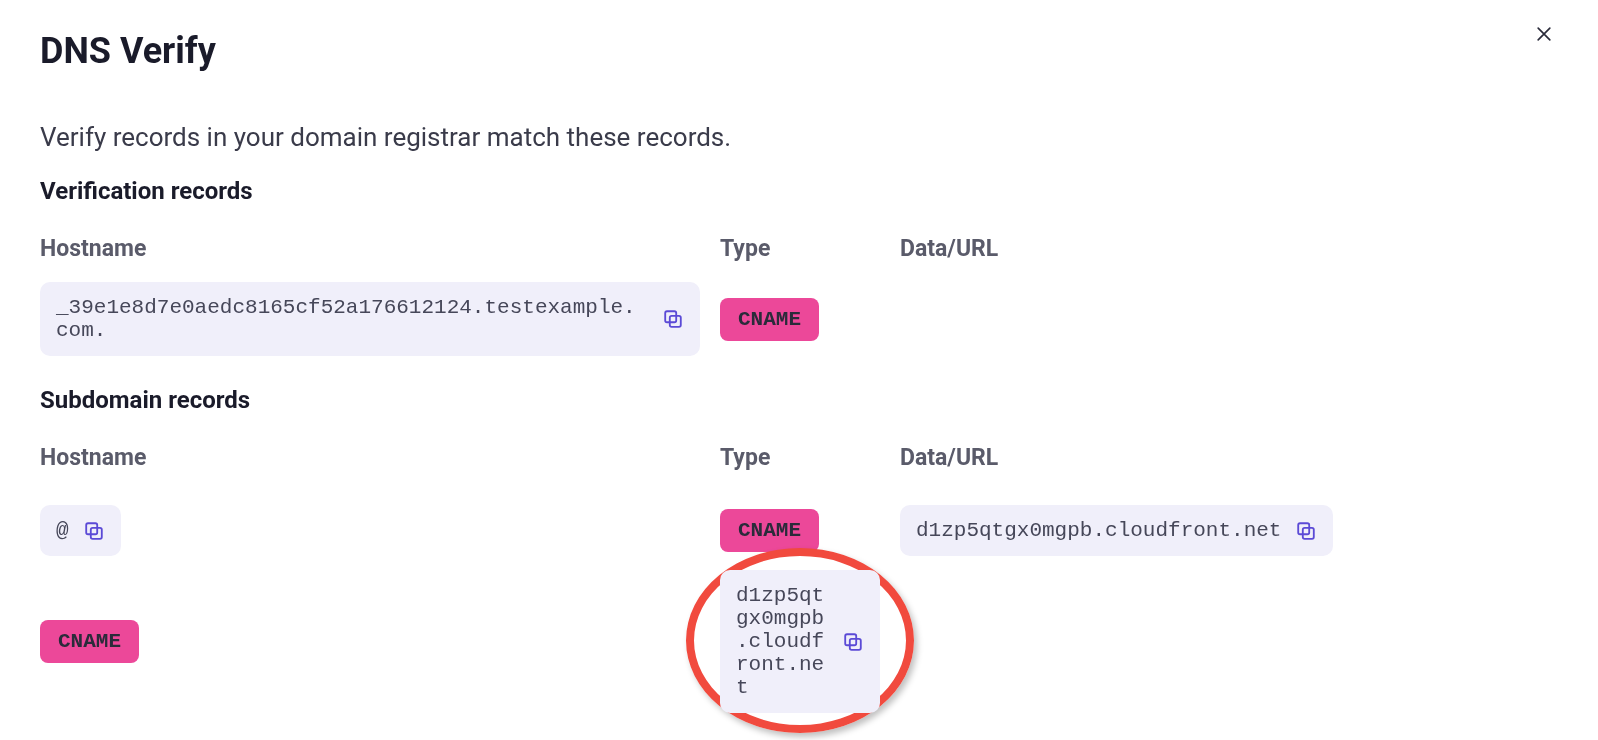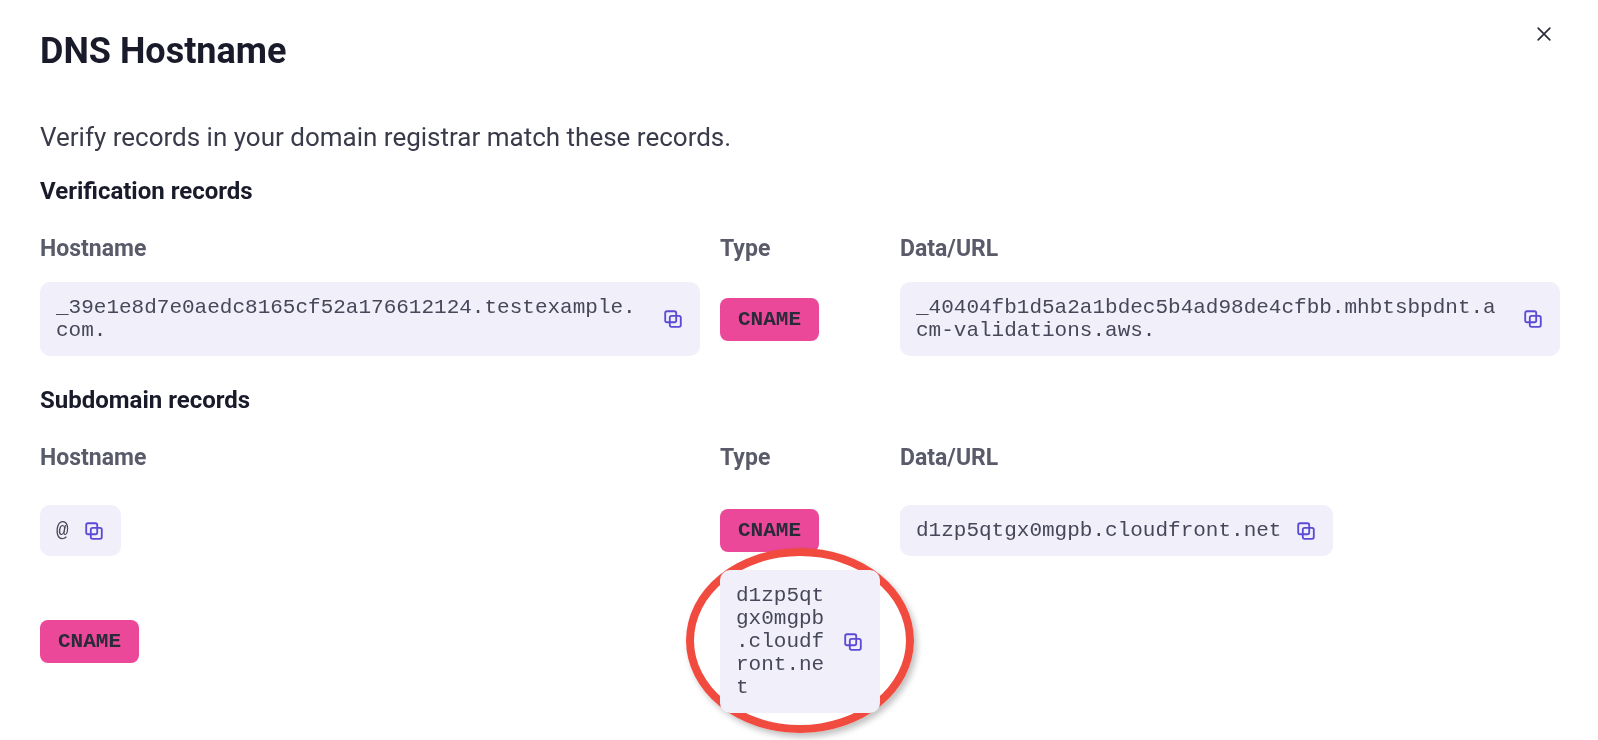--- a/index.html
+++ b/index.html
@@ -146,21 +146,21 @@
 </svg>
 
 <div class="wrap">
 
   <div class="close-btn">
     <svg viewBox="0 0 24 24" width="20" height="20">
       <path d="M5 5 L19 19 M19 5 L5 19" stroke="currentColor" stroke-width="2" stroke-linecap="round" fill="none"></path>
     </svg>
   </div>
 
-  <h1 class="page-title">DNS Hostname</h1>
+  <h1 class="page-title">DNS Verify</h1>
 
   <p class="subtitle">Verify records in your domain registrar match these records.</p>
 
   <div class="section-title">Verification records</div>
 
   <div class="cols rows-block">
     <div class="col-head">Hostname</div>
     <div class="col-head">Type</div>
     <div class="col-head">Data/URL</div>
 
@@ -169,30 +169,20 @@
         <span class="txt">_39e1e8d7e0aedc8165cf52a176612124.testexample.com.</span>
         <span class="copy-icon">
             <svg>
               <use href="#copy-svg"></use>
             </svg>
           </span>
       </div>
     </div>
     <div class="cell">
       <span class="type-badge">CNAME</span>
-    </div>
-    <div class="cell">
-      <div class="pill full">
-        <span class="txt">_40404fb1d5a2a1bdec5b4ad98de4cfbb.mhbtsbpdnt.acm-validations.aws.</span>
-        <span class="copy-icon">
-            <svg>
-              <use href="#copy-svg"></use>
-            </svg>
-          </span>
-      </div>
     </div>
   </div>
 
   <div class="section-title">Subdomain records</div>
 
   <div class="cols">
     <div class="col-head">Hostname</div>
     <div class="col-head">Type</div>
     <div class="col-head">Data/URL</div>
   </div>

